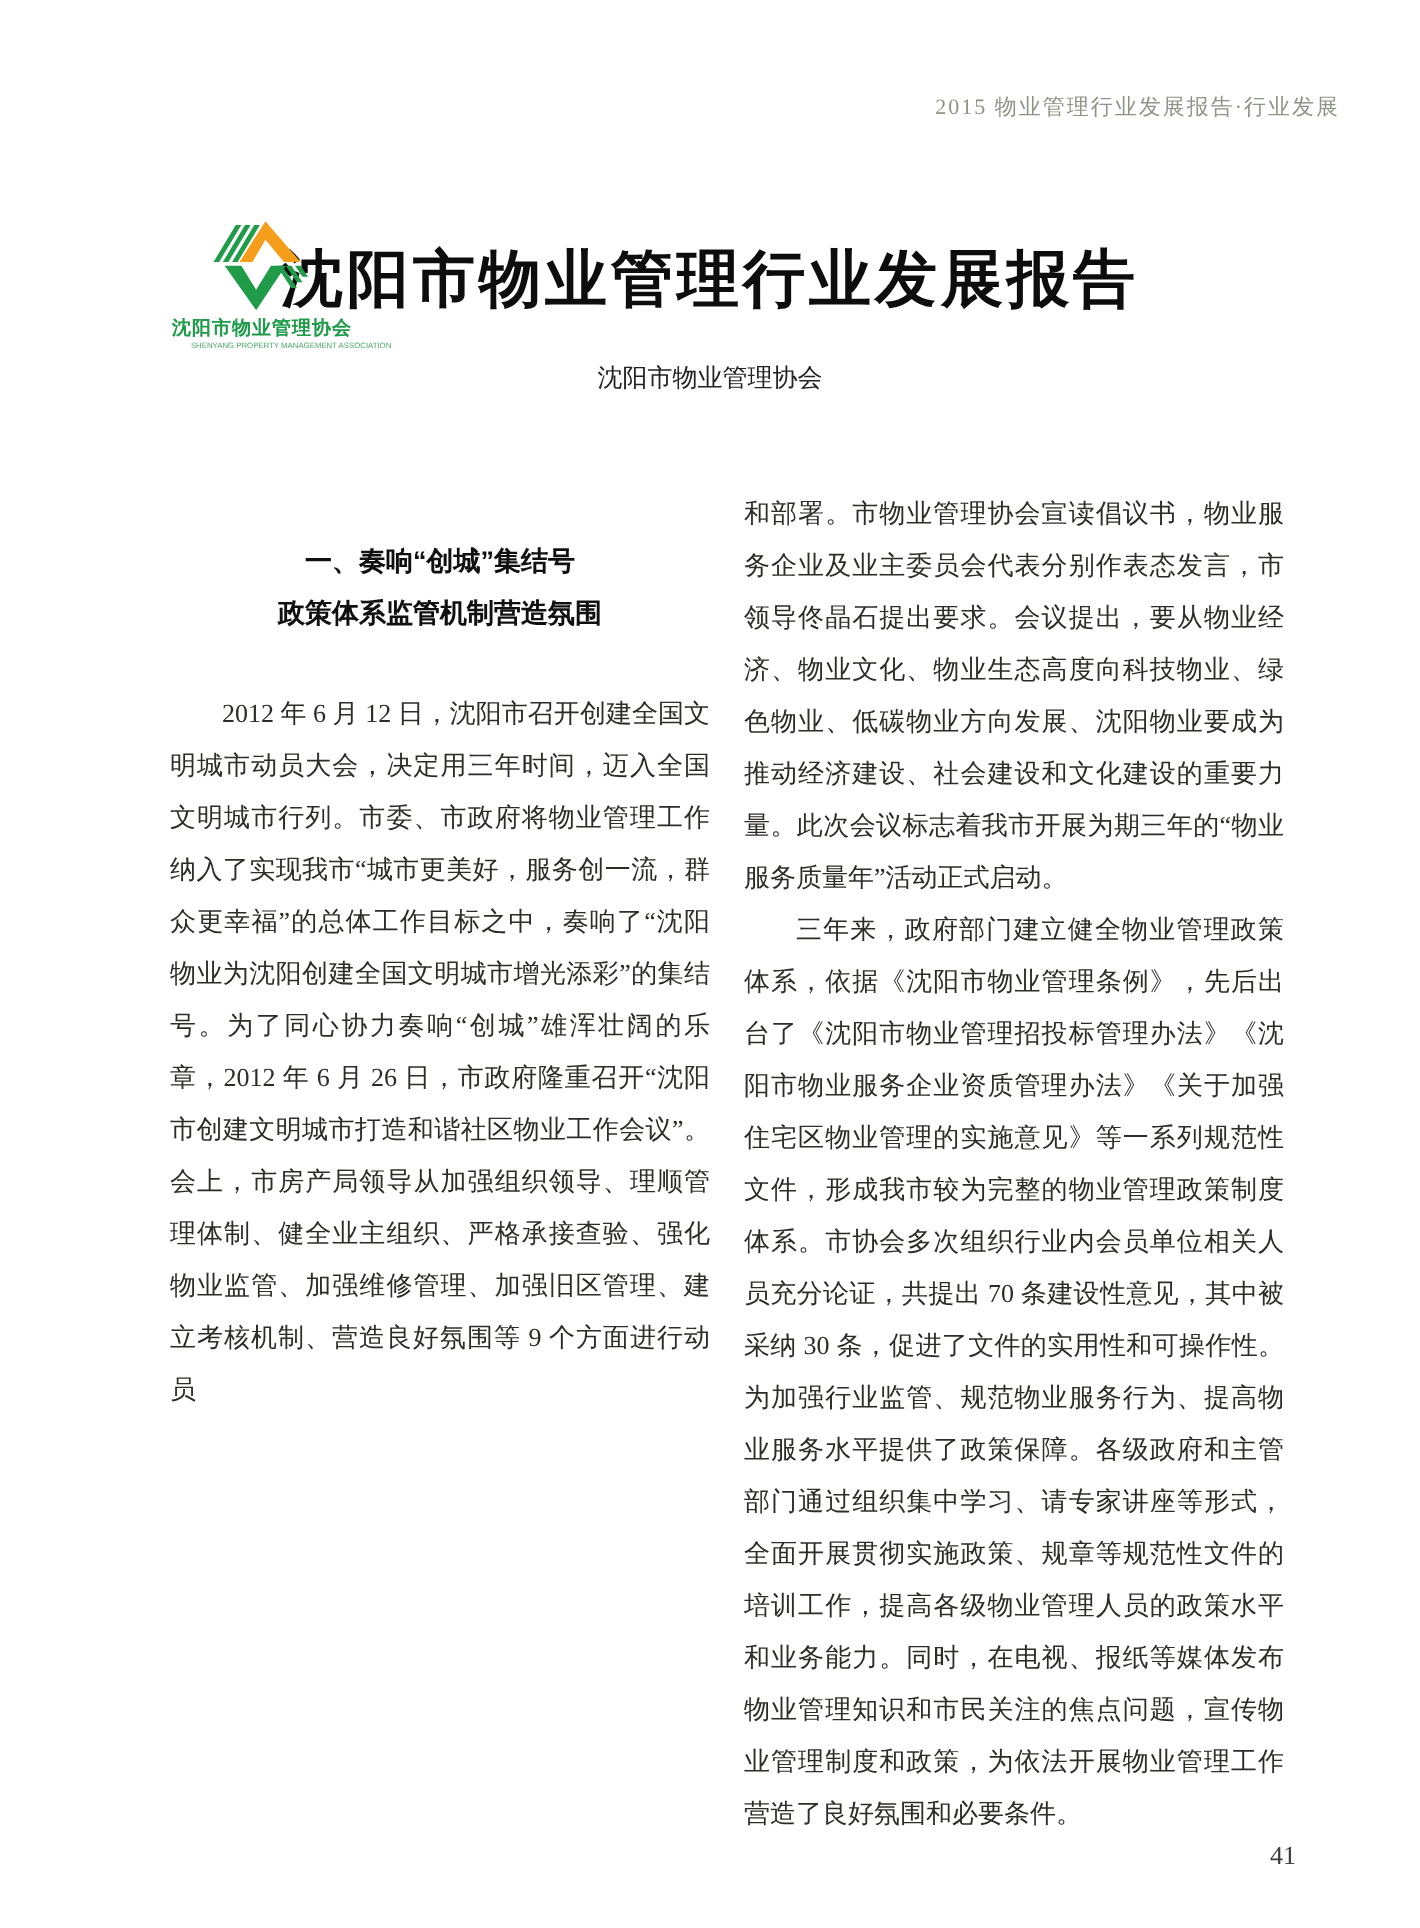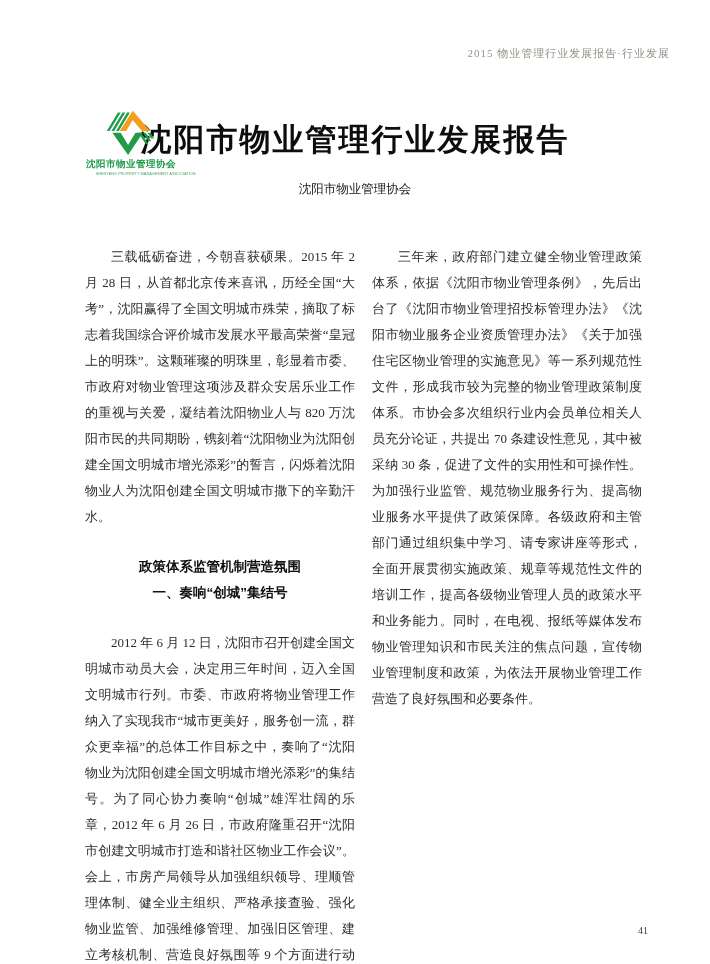--- a/index.html
+++ b/index.html
@@ -59,21 +59,21 @@
   .indent { text-indent:2em; }
   .section-heading {
     margin:24px 0;
     text-align:center;
     font-family:"Liberation Sans","DejaVu Sans",sans-serif;
     font-weight:700; font-size:13.5px; line-height:26px;
     color:#101010;
   }
   .page-number {
     position:absolute; right:62px; bottom:28px;
-    font-size:10px; color:#3c3c3c;font-family:Liberation Serif, serif;
+    font-size:13px; color:#3c3c3c;font-family:Liberation Serif, serif;
   }
 </style>
 </head>
 <body>
 
 <div class="page">
 
   <div class="running-header">2015 物业管理行业发展报告·行业发展</div>
 
   <div class="logo-block">
@@ -93,28 +93,28 @@
     </svg>
     <div class="logo-cn">沈阳市物业管理协会</div>
     <div class="logo-en">SHENYANG PROPERTY MANAGEMENT ASSOCIATION</div>
   </div>
 
   <h1 class="title">沈阳市物业管理行业发展报告</h1>
   <div class="subtitle">沈阳市物业管理协会</div>
 
   <div class="columns">
     <div class="col">
-      <p class="indent">三载砥砺奋进，今朝喜获硕果。2015 年 2 月 28 日，从首都北京传来喜讯，历经全国“大考”，沈阳赢得了全国文明城市殊荣，摘取了标志着我国综合评价城市发展水平最高荣誉“皇冠上的明珠”。这颗璀璨的明珠里，彰显着市委、市政府对物业管理这项涉及群众安居乐业工作的重视与关爱，凝结着沈阳物业人与 820 万沈阳市民的共同期盼，镌刻着“沈阳物业为沈阳创建全国文明城市增光添彩”的誓言，闪烁着沈阳物业人为沈阳创建全国文明城市撒下的辛勤汗水。</p>
       <div class="section-heading">
+        <div>一、奏响“创城”集结号</div>
         <div>政策体系监管机制营造氛围</div>
-        <div>一、奏响“创城”集结号</div>
       </div>
       <p class="indent">2012 年 6 月 12 日，沈阳市召开创建全国文明城市动员大会，决定用三年时间，迈入全国文明城市行列。市委、市政府将物业管理工作纳入了实现我市“城市更美好，服务创一流，群众更幸福”的总体工作目标之中，奏响了“沈阳物业为沈阳创建全国文明城市增光添彩”的集结号。为了同心协力奏响“创城”雄浑壮阔的乐章，2012 年 6 月 26 日，市政府隆重召开“沈阳市创建文明城市打造和谐社区物业工作会议”。会上，市房产局领导从加强组织领导、理顺管理体制、健全业主组织、严格承接查验、强化物业监管、加强维修管理、加强旧区管理、建立考核机制、营造良好氛围等 9 个方面进行动员</p>
     </div>
     <div class="col">
+      <p>和部署。市物业管理协会宣读倡议书，物业服务企业及业主委员会代表分别作表态发言，市领导佟晶石提出要求。会议提出，要从物业经济、物业文化、物业生态高度向科技物业、绿色物业、低碳物业方向发展、沈阳物业要成为推动经济建设、社会建设和文化建设的重要力量。此次会议标志着我市开展为期三年的“物业服务质量年”活动正式启动。</p>
       <p class="indent">三年来，政府部门建立健全物业管理政策体系，依据《沈阳市物业管理条例》，先后出台了《沈阳市物业管理招投标管理办法》《沈阳市物业服务企业资质管理办法》《关于加强住宅区物业管理的实施意见》等一系列规范性文件，形成我市较为完整的物业管理政策制度体系。市协会多次组织行业内会员单位相关人员充分论证，共提出 70 条建设性意见，其中被采纳 30 条，促进了文件的实用性和可操作性。为加强行业监管、规范物业服务行为、提高物业服务水平提供了政策保障。各级政府和主管部门通过组织集中学习、请专家讲座等形式，全面开展贯彻实施政策、规章等规范性文件的培训工作，提高各级物业管理人员的政策水平和业务能力。同时，在电视、报纸等媒体发布物业管理知识和市民关注的焦点问题，宣传物业管理制度和政策，为依法开展物业管理工作营造了良好氛围和必要条件。</p>
 
     </div>
   </div>
 
   <div class="page-number">41</div>
 
 </div>
 
 </body></html>

